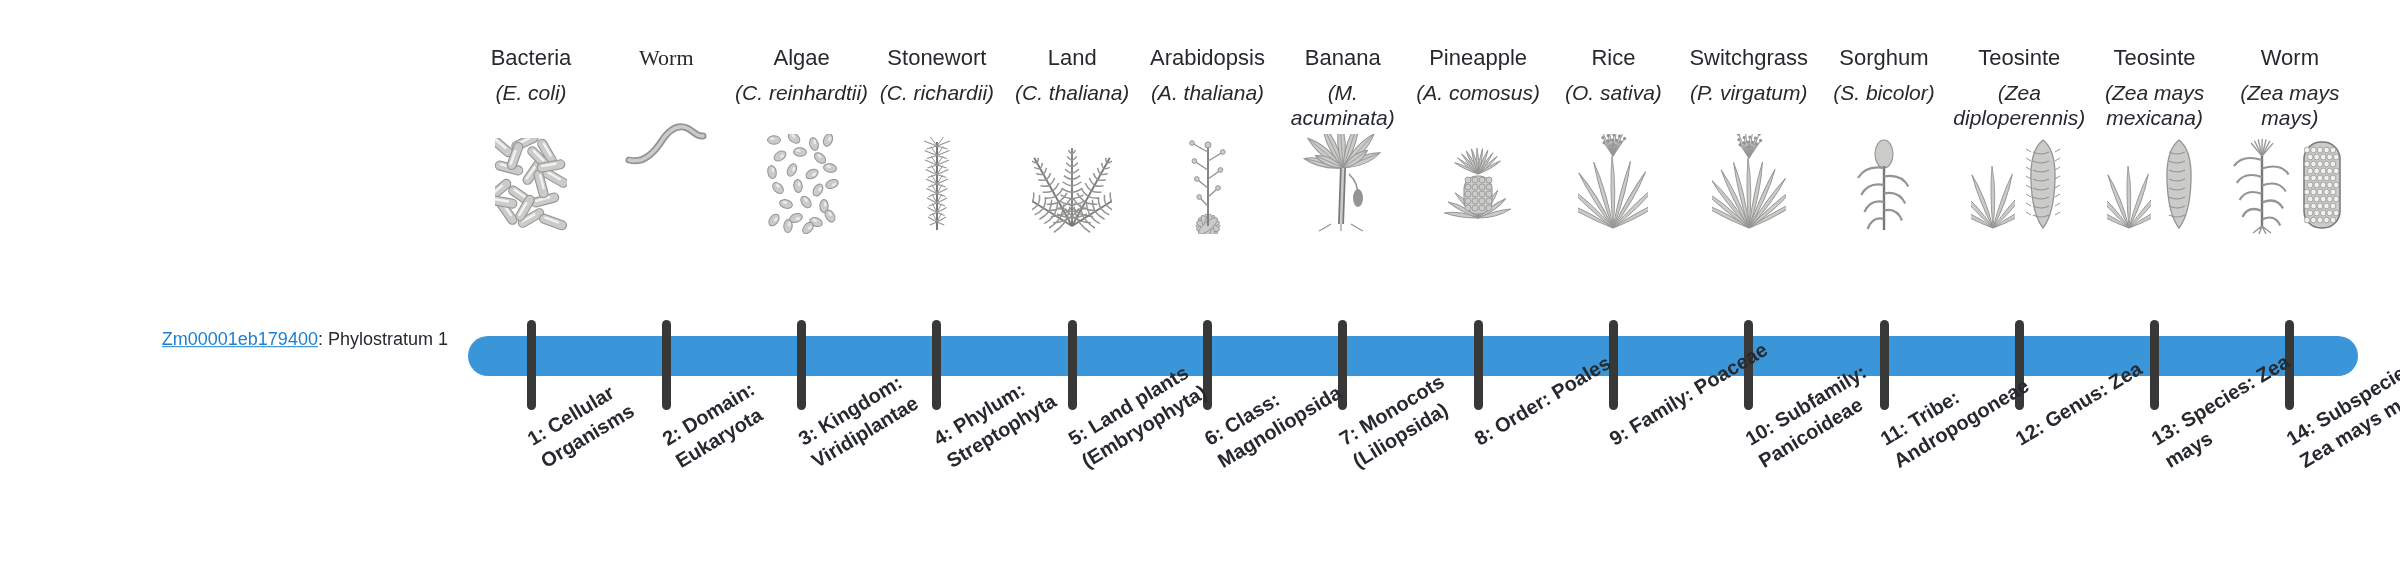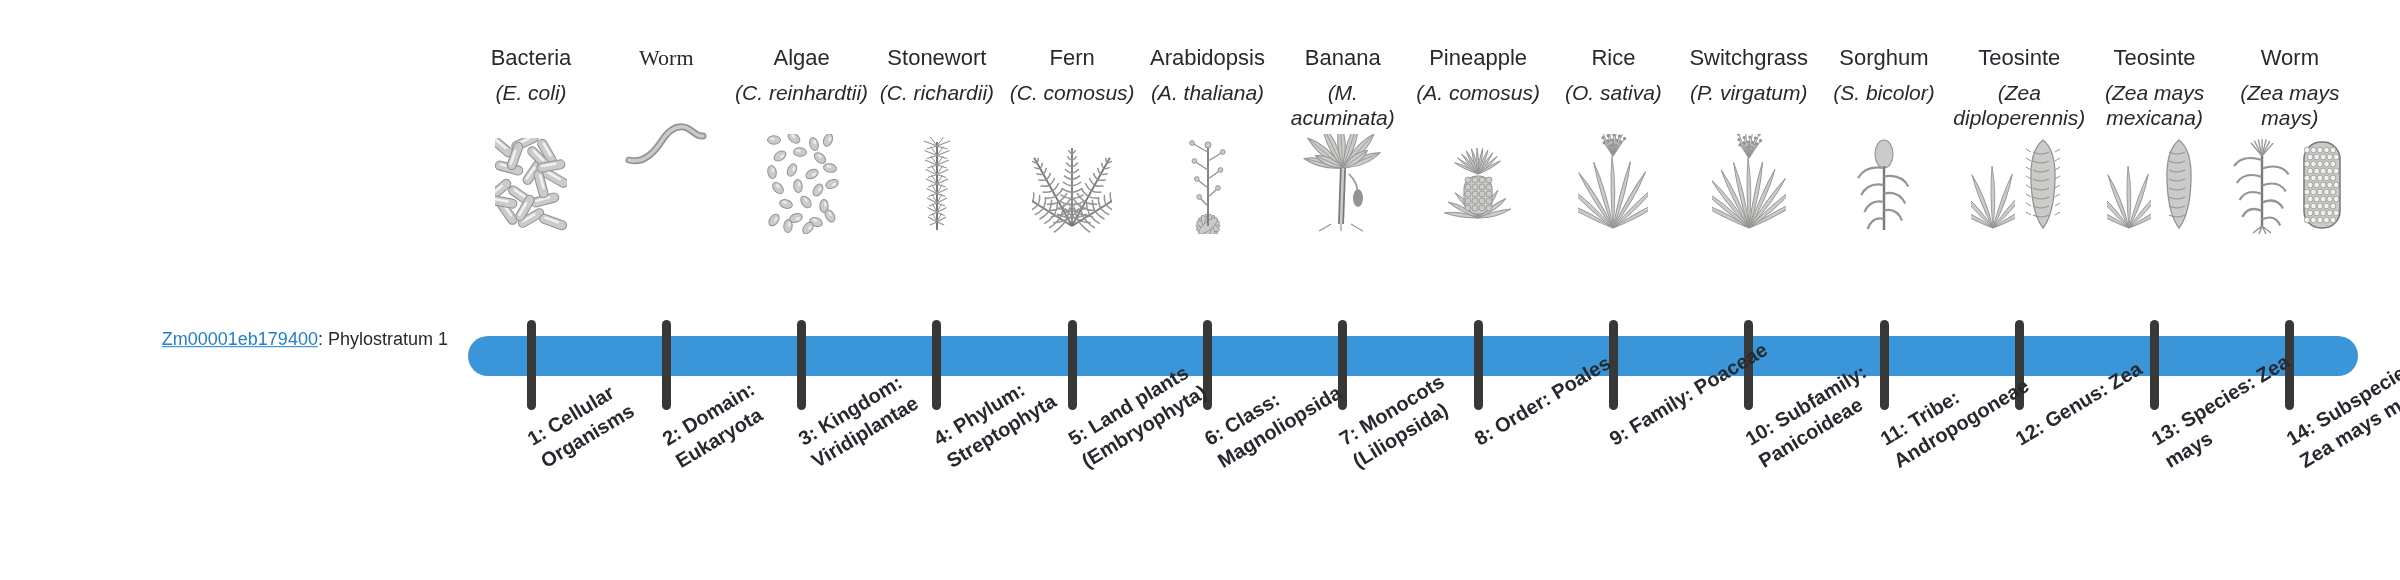--- a/index.html
+++ b/index.html
@@ -396,22 +396,22 @@
       <path d="M0 0 L9 -5" stroke="#8d8b82" stroke-width="1.2"></path>
       <path d="M0 0 L-7.2 3" stroke="#8d8b82" stroke-width="1.2"></path>
       <path d="M0 0 L7.2 3" stroke="#8d8b82" stroke-width="1.2"></path>
       <path d="M0 0 L-4.5 -9" stroke="#8d8b82" stroke-width="1"></path>
       <path d="M0 0 L4.5 -9" stroke="#8d8b82" stroke-width="1"></path>
             </g>
           </svg>
         </div>
       </div>
       <div class="species-col" style="left: 1072.2px;">
-        <div class="common-name">Fern</div>
-        <div class="sci-name">(C. comosus)</div>
+        <div class="common-name">Land</div>
+        <div class="sci-name">(C. thaliana)</div>
         <div class="organism-art">
           <svg width="80" height="100" viewBox="0 0 80 100">
             <g transform="translate(40,92) rotate(-58)">
       <path d="M0 0 L0 -78" stroke="#6e6c63" stroke-width="1.8"></path>
               <path d="M0 -8 q -9 -1 -15 -4" stroke="#8d8b82" stroke-width="1.5" fill="none"></path>
                  <path d="M0 -8 q 9 -1 15 -4" stroke="#8d8b82" stroke-width="1.5" fill="none"></path>
               <path d="M0 -14.4 q -8.309999999999999 -1 -13.85 -4" stroke="#8d8b82" stroke-width="1.5" fill="none"></path>
                  <path d="M0 -14.4 q 8.309999999999999 -1 13.85 -4" stroke="#8d8b82" stroke-width="1.5" fill="none"></path>
               <path d="M0 -20.8 q -7.619999999999999 -1 -12.7 -4" stroke="#8d8b82" stroke-width="1.5" fill="none"></path>
                  <path d="M0 -20.8 q 7.619999999999999 -1 12.7 -4" stroke="#8d8b82" stroke-width="1.5" fill="none"></path>

